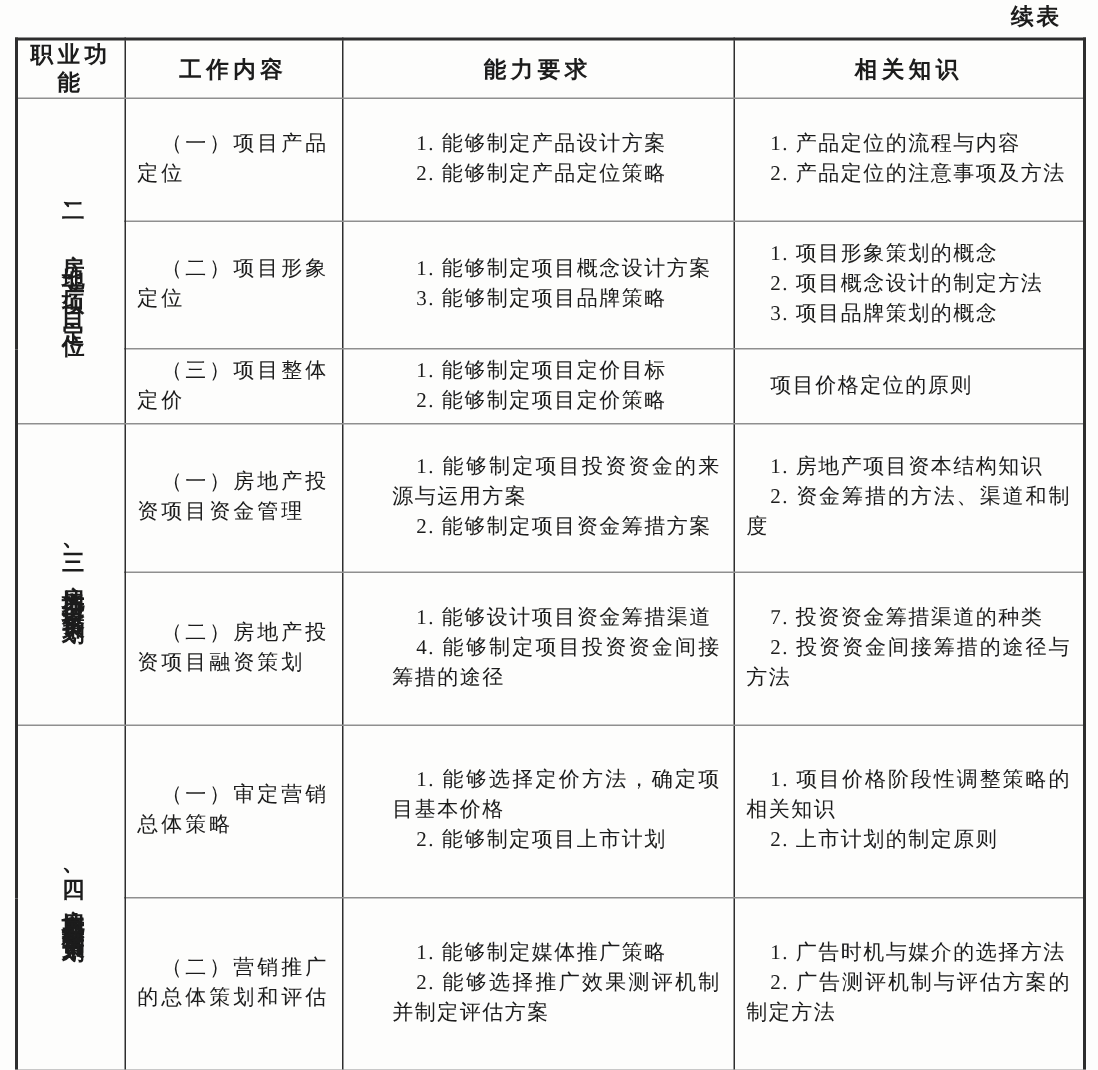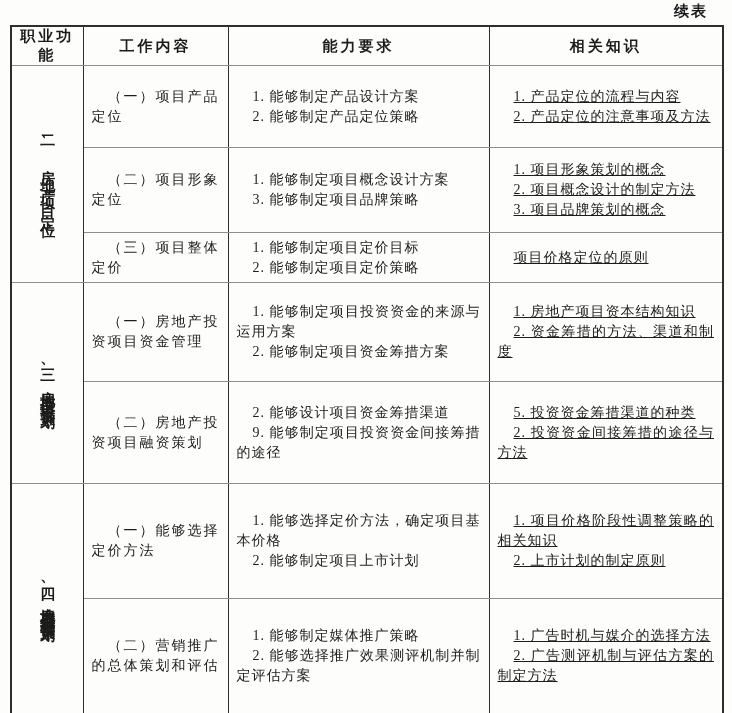--- a/index.html
+++ b/index.html
@@ -76,22 +76,22 @@
     padding: 4px 8px;
   }
   .para {
     font-size: 14px;
     font-weight: 500;
     line-height: 20px;
     text-indent: 16px;
     text-align: justify;
   }
   td.work .para      { letter-spacing: 2px; }
-  td.ability .para   { letter-spacing: 1px; }
-  td.knowledge .para { letter-spacing: 1px; text-decoration: underline; }
+  td.ability .para   { letter-spacing: 1px; margin-left: 25px; }
+  td.knowledge .para { letter-spacing: 1px; }
 </style>
 </head>
 <body>
 
 <div class="page">
 
   <div class="continued">续表</div>
 
   <table class="skills">
     <colgroup>
@@ -169,35 +169,35 @@
         <div class="para">1. 房地产项目资本结构知识</div>
         <div class="para">2. 资金筹措的方法、渠道和制度</div>
       </td>
     </tr>
 
     <tr class="r5">
       <td class="work">
         <div class="para">（二）房地产投资项目融资策划</div>
       </td>
       <td class="ability">
-        <div class="para">2. 能够设计项目资金筹措渠道</div>
-        <div class="para">9. 能够制定项目投资资金间接筹措的途径</div>
-      </td>
-      <td class="knowledge">
-        <div class="para">5. 投资资金筹措渠道的种类</div>
+        <div class="para">1. 能够设计项目资金筹措渠道</div>
+        <div class="para">4. 能够制定项目投资资金间接筹措的途径</div>
+      </td>
+      <td class="knowledge">
+        <div class="para">7. 投资资金筹措渠道的种类</div>
         <div class="para">2. 投资资金间接筹措的途径与方法</div>
       </td>
     </tr>
 
     <tr class="r6">
       <td class="section" rowspan="2">
         <span class="vlabel s4">四、房地产项目整合营销策划</span>
       </td>
       <td class="work">
-        <div class="para">（一）能够选择定价方法</div>
+        <div class="para">（一）审定营销总体策略</div>
       </td>
       <td class="ability">
         <div class="para">1. 能够选择定价方法，确定项目基本价格</div>
         <div class="para">2. 能够制定项目上市计划</div>
       </td>
       <td class="knowledge">
         <div class="para">1. 项目价格阶段性调整策略的相关知识</div>
         <div class="para">2. 上市计划的制定原则</div>
       </td>
     </tr>

